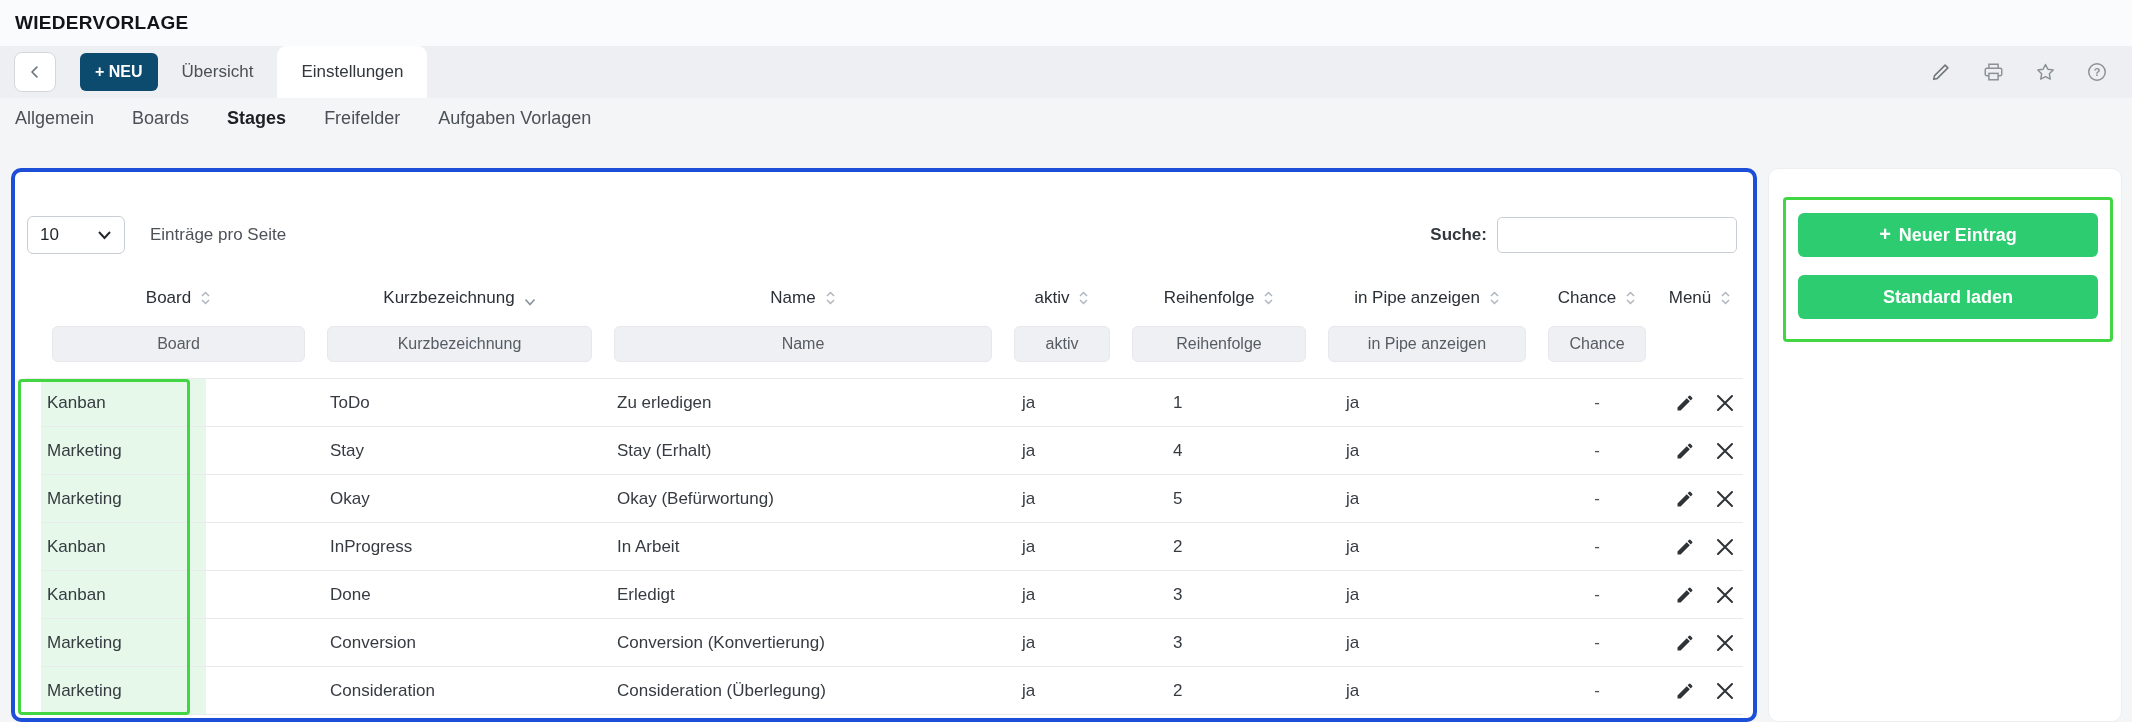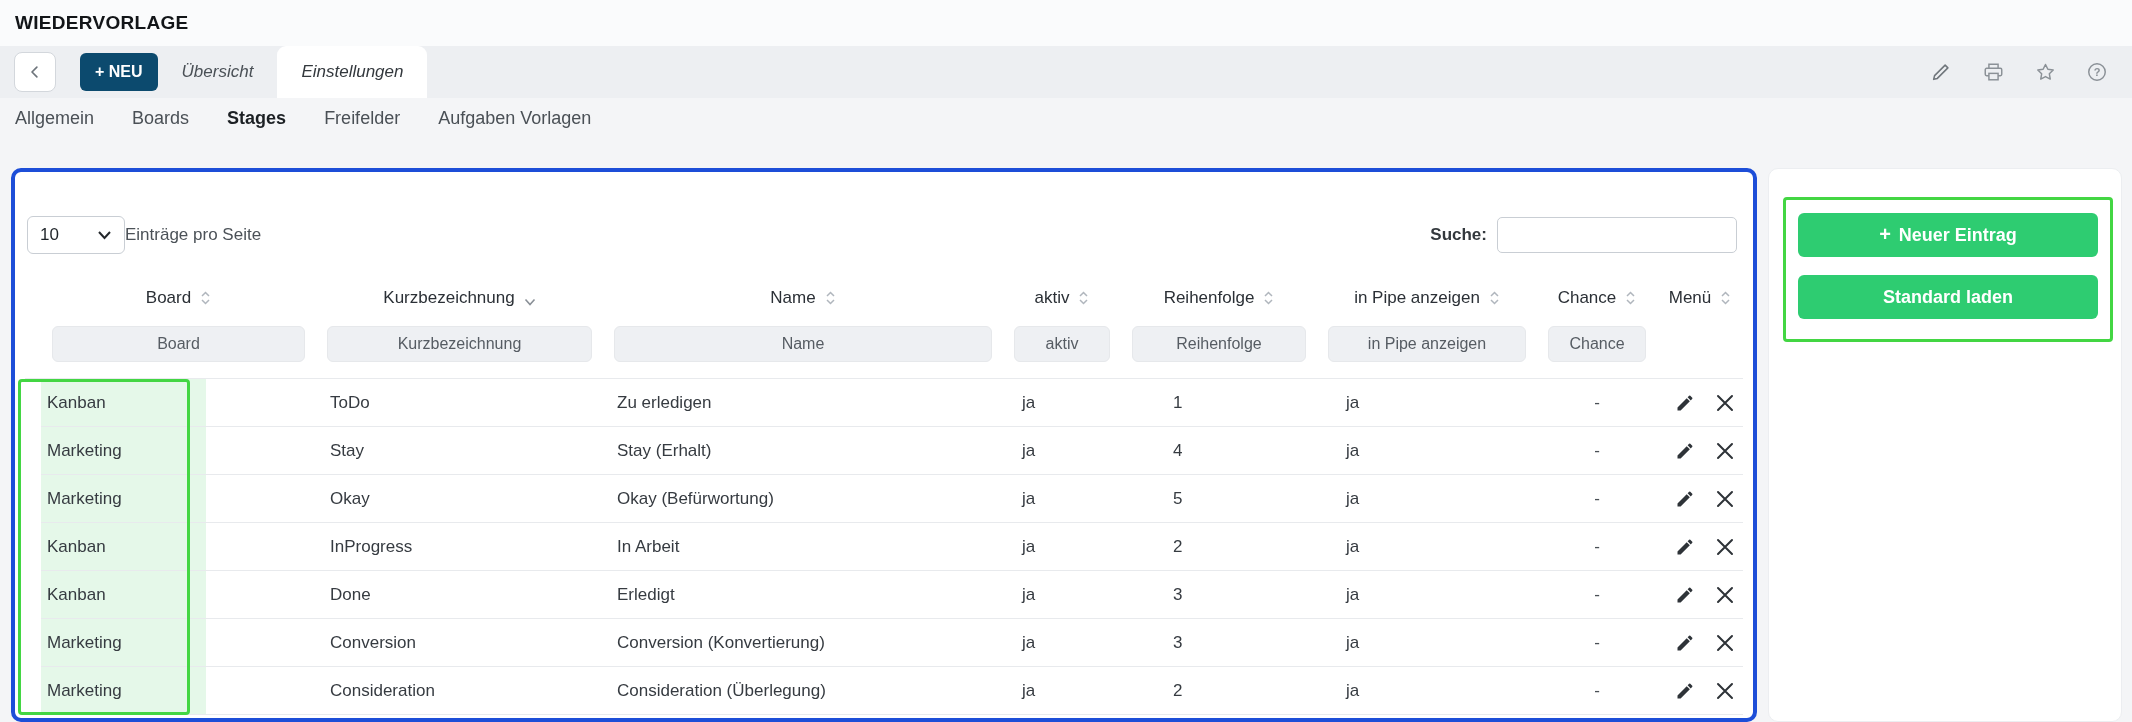--- a/index.html
+++ b/index.html
@@ -5,35 +5,35 @@
   * { margin:0; padding:0; box-sizing:border-box; }
   html,body { width:2132px; height:722px; overflow:hidden; }
   body { position:relative; background:#f4f5f7; font-family:"Liberation Sans",sans-serif; color:#33383d; }
 
   .topstrip { position:absolute; top:0; left:0; right:0; height:46px; background:#fafbfc; }
   .page-title { position:absolute; top:12px; left:15px; font-size:19px; font-weight:bold; letter-spacing:.3px; color:#121518; }
 
   .toolbar { position:absolute; top:46px; left:0; right:0; height:52px; background:#edeff2; display:flex; align-items:center; }
   .back-btn { width:42px; height:40px; margin-left:14px; background:#fff; border:1px solid #d3d7dc; border-radius:8px; display:flex; align-items:center; justify-content:center; cursor:pointer; flex:0 0 auto; }
   .new-btn { margin-left:24px; height:38px; padding:0 15px; background:#0c4a6e; color:#fff; font-weight:bold; font-size:16px; border:none; border-radius:6px; display:flex; align-items:center; cursor:pointer; font-family:inherit; }
-  .tab { height:52px; display:flex; align-items:center; padding:0 24px; font-size:17px; color:#4a5056; cursor:pointer;font-style:italic; }
+  .tab { height:52px; display:flex; align-items:center; padding:0 24px; font-size:17px; color:#4a5056; cursor:pointer; }
   .tab.active { background:#fff; border-radius:9px 9px 0 0; color:#33383d; }
   .toolbar-icons { position:absolute; right:22px; top:0; height:52px; display:flex; align-items:center; gap:26px; }
   .icon-btn { width:26px; height:26px; display:flex; align-items:center; justify-content:center; cursor:pointer; }
 
   .subnav { position:absolute; top:108px; left:15px; display:flex; gap:38px; font-size:18px; color:#4a5056; }
   .subnav-item { cursor:pointer; }
   .subnav-item.active { font-weight:bold; color:#1c2024; }
 
   .main-card { position:absolute; left:11px; top:168px; width:1746px; height:554px; background:#fff; border-radius:10px; padding:44px 10px 0 10px; border:4px solid #1d4ed8; }
   .side-card { position:absolute; left:1768px; top:168px; width:354px; height:554px; background:#fff; border-radius:10px; padding:14px 12px; border:1px solid #eceef1; }
 
   .controls { display:flex; align-items:center; height:38px; margin:0 6px 24px 2px; }
   .page-size { width:98px; height:38px; border:1px solid #c9ced4; border-radius:6px; background:#fff; display:flex; align-items:center; justify-content:space-between; padding:0 12px; font-size:17px; color:#1f2429; cursor:pointer; }
-  .per-page-label { margin-left:0; font-size:17px; color:#4c5258; flex:1; }
+  .per-page-label { margin-left:25px; font-size:17px; color:#4c5258; flex:1; }
   .search-label { font-weight:bold; font-size:17px; color:#33383d; margin-right:10px; }
   .search-input { width:240px; height:36px; border:1px solid #c9ced4; border-radius:5px; font-size:16px; padding:0 10px; font-family:inherit; background:#fff; color:#33383d; }
 
   .grid-row { display:grid; grid-template-columns:275px 287px 400px 118px 196px 220px 120px 1fr; align-items:center;margin-left:16px; }
   .thead { height:40px; }
   .th { display:flex; align-items:center; justify-content:center; gap:9px; font-size:17px; color:#2b3036; cursor:pointer; height:100%; }
   .filter-row { height:36px; margin-top:8px; }
   .filter-input { display:block; width:calc(100% - 22px); margin:0 auto; height:36px; background:#eef0f3; border:1px solid #e6e8eb; border-radius:6px; text-align:center; font-size:16px; color:#565c63; font-family:inherit; }
   .filter-input::placeholder { color:#565c63; opacity:1; }
 

